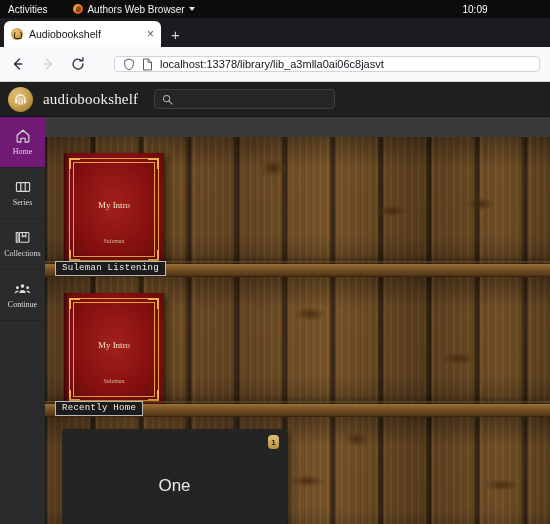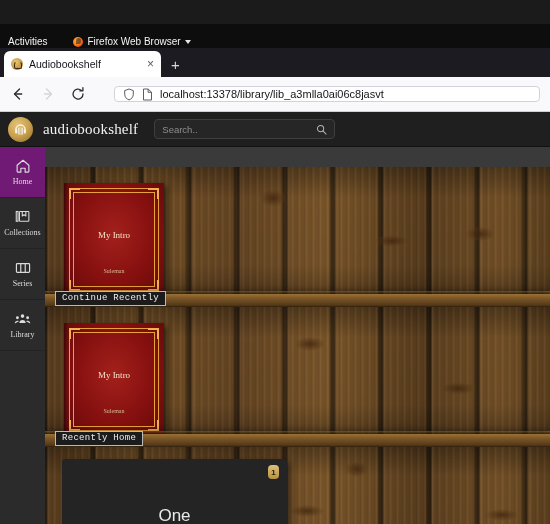--- a/index.html
+++ b/index.html
@@ -7,25 +7,24 @@
     width: 550px; height: 524px;
     overflow: hidden;
     font-family: "Liberation Sans", sans-serif;
     background: #1b1b1b;
   }
 
   
   #gnome-bar {
     height: 18px; width: 100%;
     background: #0d0d0d;
-    display: flex; align-items: flex-start;
+    display: flex; align-items: center;
     color: #f2f2f2; font-size: 10px;
     position: relative;
-    padding: 12px 8px;
-    margin-top: 24px;
+    padding: 0 8px;
   }
   #gnome-bar .activities { font-size: 10px; color: #f4f4f4; }
   #gnome-bar .appmenu {
     display: flex; align-items: center; gap: 4px;
     margin-left: 26px; font-size: 10px; color: #f4f4f4;
   }
   .ff-logo-mini {
     width: 10px; height: 10px; border-radius: 50%;
     background: radial-gradient(circle at 35% 35%, #ffb33a 0%, #ff7a1a 45%, #e34a15 75%, #b12b2b 100%);
     position: relative; display: inline-block;
@@ -268,22 +267,25 @@
     display: flex; align-items: center; justify-content: center;
   }
 </style>
 </head>
 <body>
 
 <div id="gnome-bar">
   <div class="activities">Activities</div>
   <div class="appmenu">
     <span class="ff-logo-mini"></span>
-    <span>Firefox Web Browser</span>
+    <span>Authors Web Browser</span>
     <span class="caret-dn"></span>
+  </div>
+  <div id="gnome-clock">
+    <span>10:09</span>
   </div>
 </div>
 
 <div id="tabstrip">
   <div class="tab">
     <span class="tab-favicon"></span>
     <span class="tab-title">Audiobookshelf</span>
     <span class="tab-close">×</span>
   </div>
   <div class="newtab">+</div>
@@ -323,67 +325,66 @@
         <rect x="1.2" y="6.6" width="2.3" height="4.6" rx="1" fill="#fdf6e6"></rect>
         <rect x="10.5" y="6.6" width="2.3" height="4.6" rx="1" fill="#fdf6e6"></rect>
         <rect x="4.4" y="5" width="5.2" height="7.4" fill="#fdf6e6"></rect>
         <path d="M5.6 5v7.4M7 5v7.4M8.4 5v7.4" stroke="#b8913f" stroke-width=".55"></path>
       </svg>
     </div>
     <div class="abs-brand">audiobookshelf</div>
 
 
     <div class="searchbox">
-      <input type="text" placeholder="Search.." style="">
       <svg width="11" height="11" viewBox="0 0 12 12">
         <circle cx="5" cy="5" r="3.4" fill="none" stroke="#b5b5b5" stroke-width="1.1"></circle>
         <path d="M7.6 7.6L11 11" stroke="#b5b5b5" stroke-width="1.1" stroke-linecap="round"></path>
       </svg>
     </div>
   </div>
 
   <div id="body">
 
     <div id="sidebar">
 
       <div class="side-item active">
         <svg width="16" height="16" viewBox="0 0 18 18">
           <path d="M2.4 8.2L9 2.6l6.6 5.6V15a.9.9 0 0 1-.9.9h-3.3v-4.4H6.6v4.4H3.3a.9.9 0 0 1-.9-.9z" fill="none" stroke="#dcdcdc" stroke-width="1.3" stroke-linejoin="round"></path>
         </svg>
         <span class="side-label">Home</span>
       </div>
 
+
+      <div class="side-item">
+        <svg width="16" height="16" viewBox="0 0 18 18">
+          <rect x="1.6" y="4" width="14.8" height="10" rx="1" fill="none" stroke="#dcdcdc" stroke-width="1.3"></rect>
+          <path d="M6.5 4.4v9.2M11.5 4.4v9.2" stroke="#dcdcdc" stroke-width="1.3"></path>
+        </svg>
+        <span class="side-label">Series</span>
+      </div>
 
       <div class="side-item">
         <svg width="16" height="16" viewBox="0 0 18 18">
           <rect x="1.4" y="2.8" width="2" height="11" fill="none" stroke="#dcdcdc" stroke-width="1.2"></rect>
           <rect x="5" y="2.8" width="10.6" height="11" rx=".8" fill="none" stroke="#dcdcdc" stroke-width="1.2"></rect>
           <path d="M8.2 2.9v5l2-1.4 2 1.4v-5" fill="none" stroke="#dcdcdc" stroke-width="1.2" stroke-linejoin="round"></path>
         </svg>
         <span class="side-label">Collections</span>
-      </div>
-
-      <div class="side-item">
-        <svg width="16" height="16" viewBox="0 0 18 18">
-          <rect x="1.6" y="4" width="14.8" height="10" rx="1" fill="none" stroke="#dcdcdc" stroke-width="1.3"></rect>
-          <path d="M6.5 4.4v9.2M11.5 4.4v9.2" stroke="#dcdcdc" stroke-width="1.3"></path>
-        </svg>
-        <span class="side-label">Series</span>
       </div>
 
       <div class="side-item">
         <svg width="17" height="15" viewBox="0 0 20 16">
           <circle cx="10" cy="4" r="2.1" fill="#dcdcdc"></circle>
           <path d="M6.3 12.2c0-2.1 1.6-3.6 3.7-3.6s3.7 1.5 3.7 3.6z" fill="#dcdcdc"></path>
           <circle cx="4" cy="6" r="1.7" fill="#dcdcdc"></circle>
           <path d="M0.9 12.6c0-1.8 1.4-3 3.1-3 .7 0 1.3.2 1.8.5" fill="#dcdcdc"></path>
           <circle cx="16" cy="6" r="1.7" fill="#dcdcdc"></circle>
           <path d="M19.1 12.6c0-1.8-1.4-3-3.1-3-.7 0-1.3.2-1.8.5" fill="#dcdcdc"></path>
         </svg>
-        <span class="side-label">Library</span>
+        <span class="side-label">Continue</span>
       </div>
 
     </div>
 
     <div id="shelves">
       <div class="topgap"></div>
 
       <div class="shelf">
         <div class="wood"></div>
         <div class="knot" style="left:215px;top:22px;width:26px;height:18px;"></div>
@@ -397,21 +398,21 @@
           <div class="corner c-tl"></div>
           <div class="corner c-tr"></div>
           <div class="corner c-bl"></div>
           <div class="corner c-br"></div>
           <div class="btitle">My Intro</div>
           <div class="bauthor">Suleman</div>
         </div>
 
         <div class="rail-lip"></div>
         <div class="rail"></div>
-        <div class="shelf-label">Continue Recently</div>
+        <div class="shelf-label">Suleman Listening</div>
       </div>
 
       <div class="shelf">
         <div class="wood"></div>
         <div class="knot" style="left:250px;top:30px;width:30px;height:14px;"></div>
         <div class="knot" style="left:395px;top:75px;width:36px;height:13px;"></div>
 
         <div class="book">
           <div class="bspine"></div>
           <div class="frame-o"></div>

